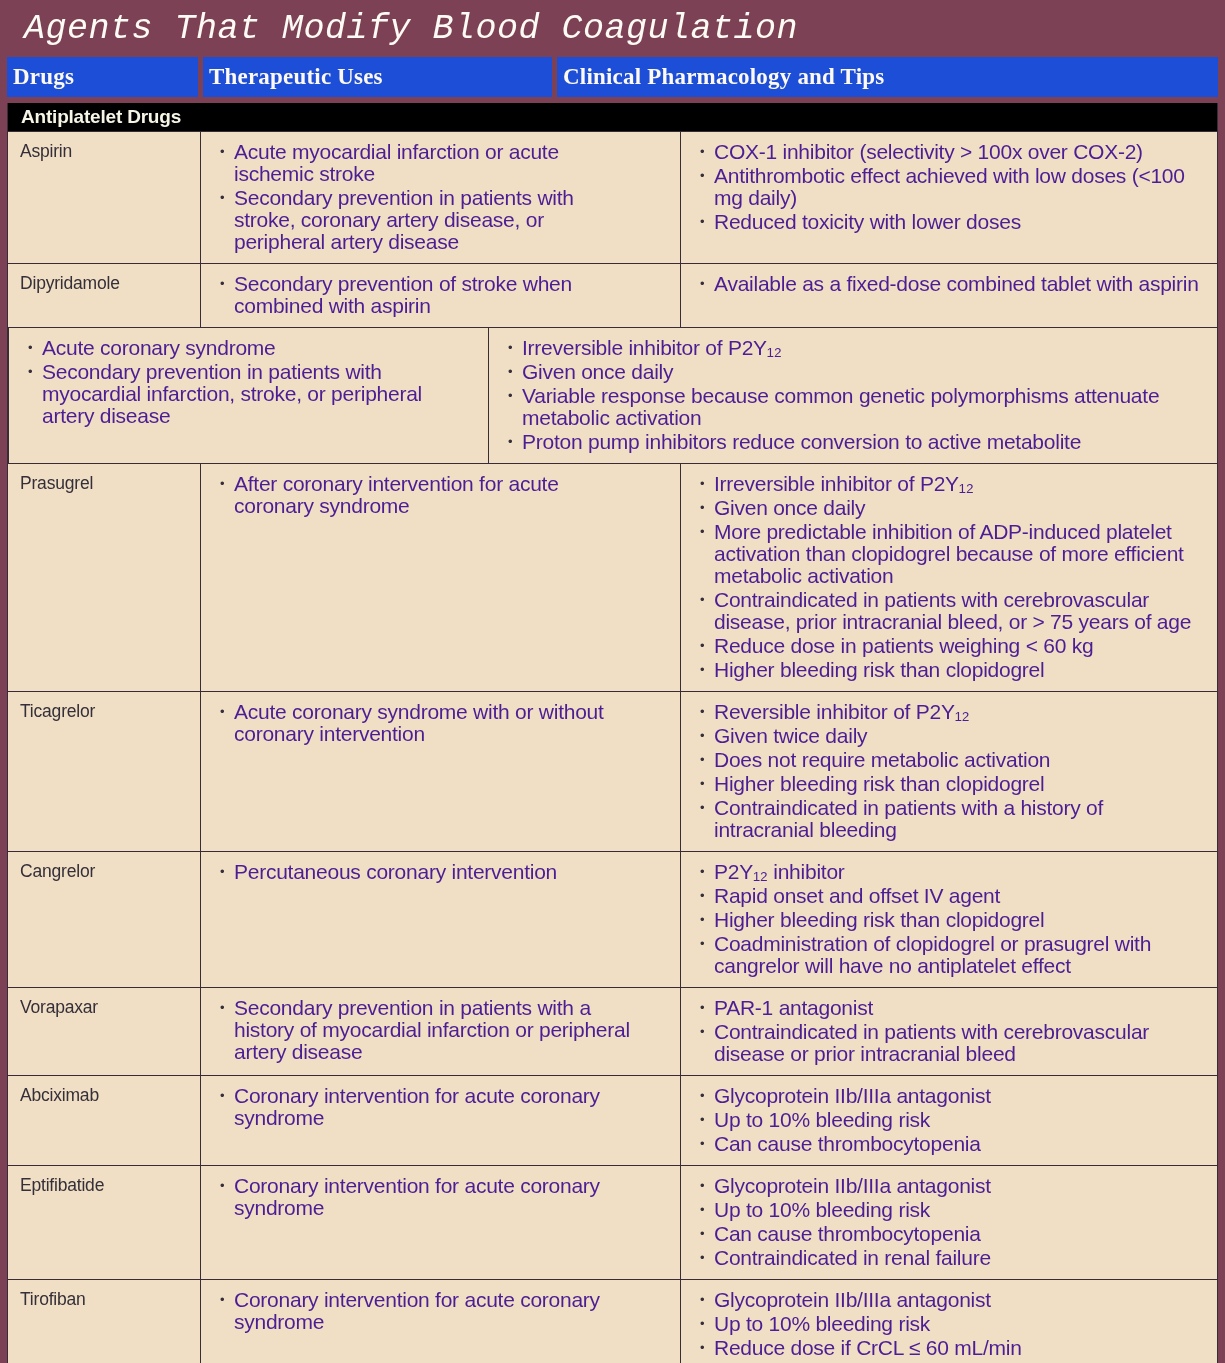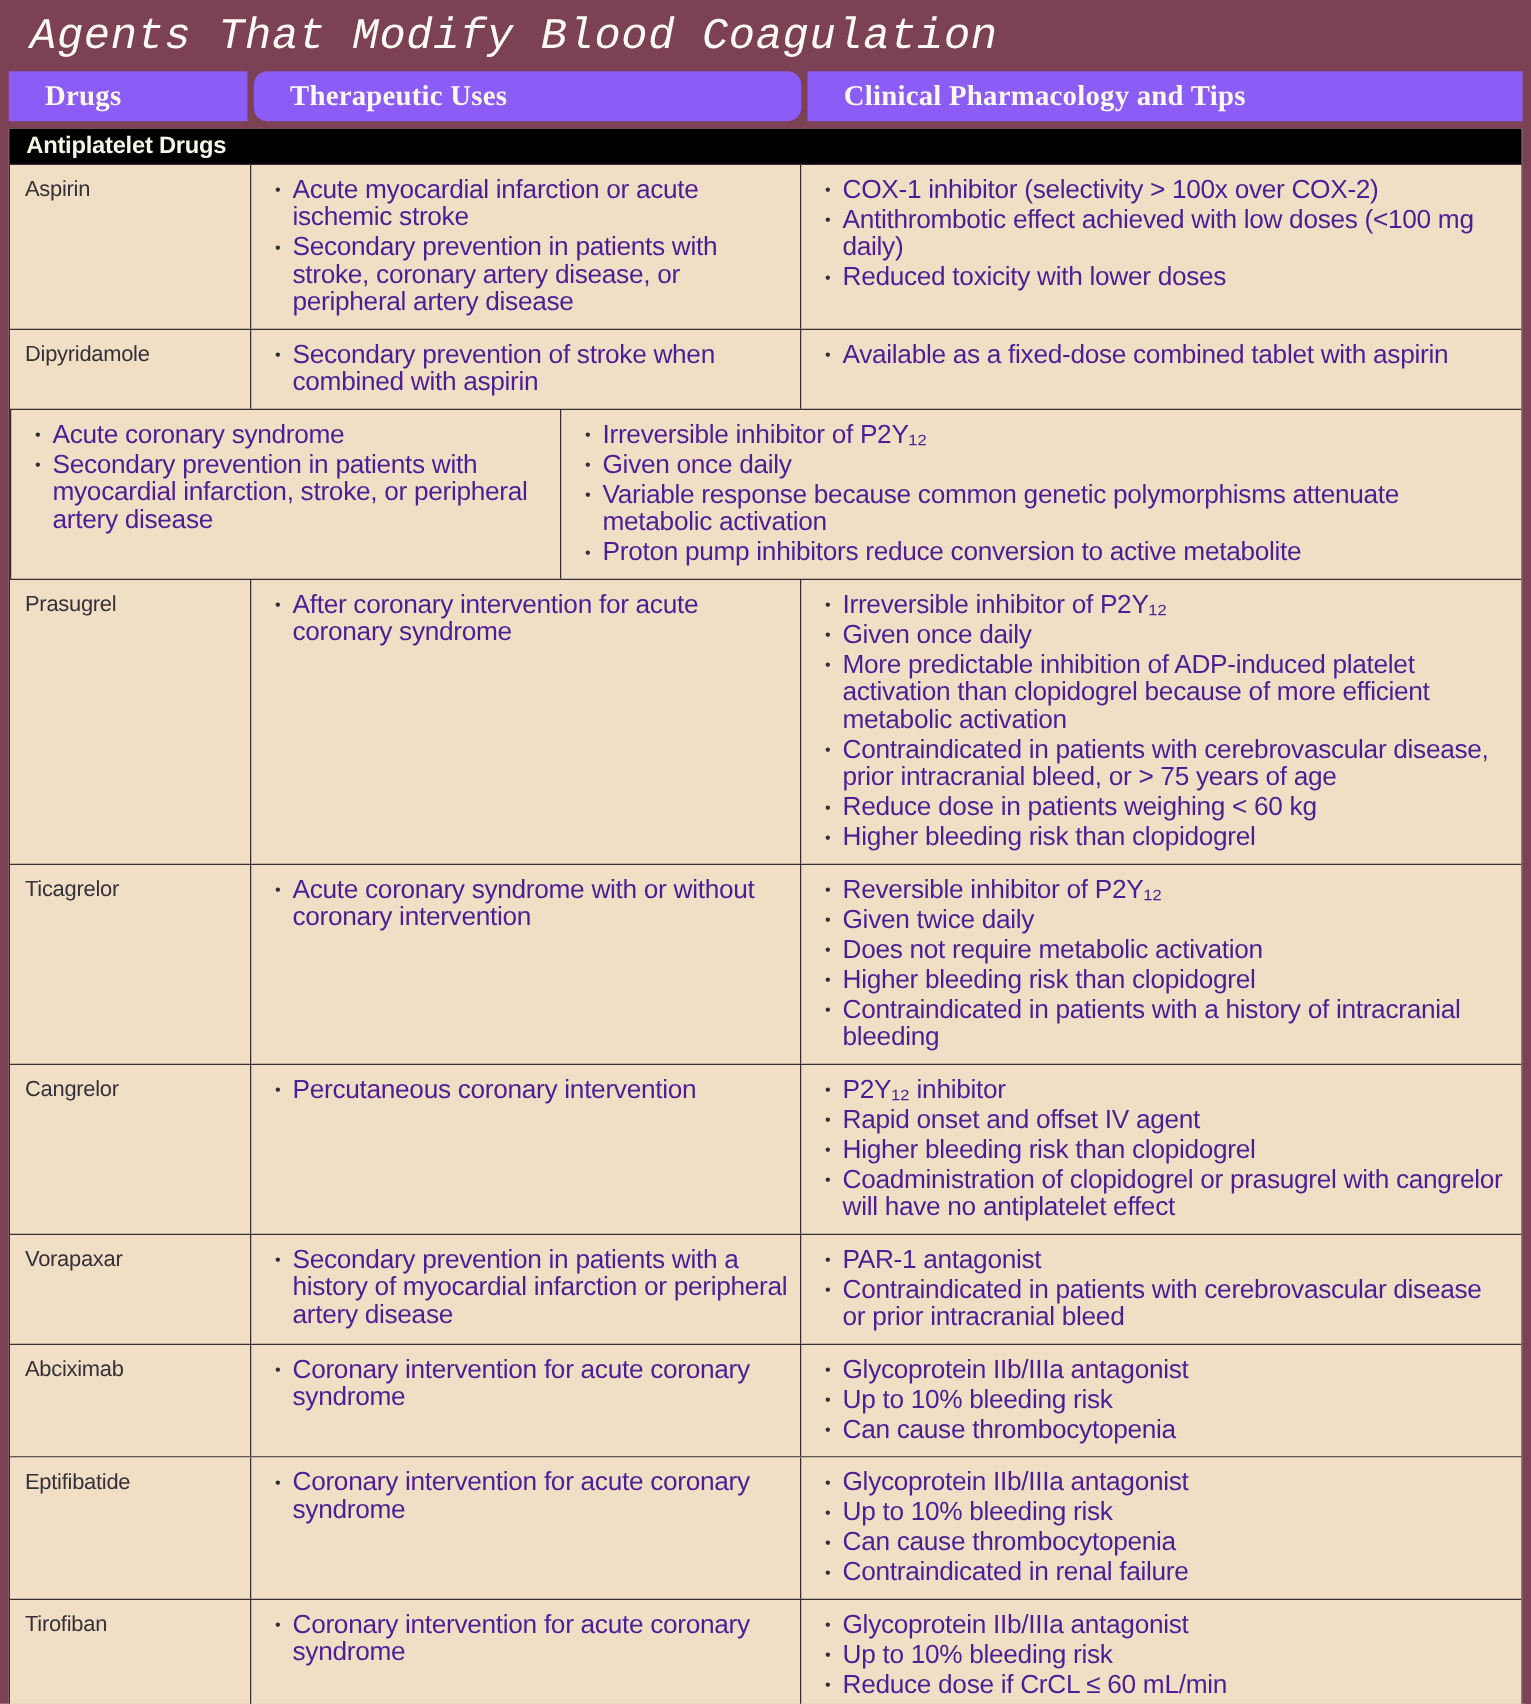--- a/index.html
+++ b/index.html
@@ -15,28 +15,28 @@
   .title-bar{height:57px;display:flex;align-items:center;padding-left:24px;flex:0 0 auto;}
   .title-bar h1{
     margin:0;color:#fdfbf4;font-weight:normal;font-style:italic;
     font-family:Liberation Mono, monospace;
     font-size:35px;letter-spacing:.5px;
   }
 
   
   .head-row{display:flex;gap:5px;padding:0 7px;margin-bottom:6px;flex:0 0 auto;}
   .head-cell{
-    background:#8b5cf6;color:#fdf9ee;height:40px;
+    background:#1d4ed8;color:#fdf9ee;height:40px;
     display:flex;align-items:center;
     font-family:"Liberation Serif","DejaVu Serif",serif;
     font-weight:bold;font-size:23px;letter-spacing:.2px;
-    padding-left:29px;box-sizing:border-box;
+    padding-left:6px;box-sizing:border-box;
   }
   .hc-1{width:191px;}
-  .hc-2{width:438px;border-radius:11px;}
+  .hc-2{width:349px;}
   .hc-3{flex:1;}
 
   
   .tbody{
     margin:0 7px;flex:1 1 auto;
     border:1px solid #3a2c36;border-top:none;
     background:#f0dfc4;box-sizing:border-box;
     display:flex;flex-direction:column;
   }
   .section-band{
@@ -46,21 +46,21 @@
     font-weight:bold;font-size:19px;letter-spacing:-0.2px;
     border-bottom:1px solid #3a2c36;
   }
   .sec-gap{height:10px;background:#7c4155;flex:0 0 auto;}
 
   .row{display:flex;background:#f0dfc4;border-bottom:1px solid #3a2c36;box-sizing:border-box;flex:0 0 auto;}
   .row.last{border-bottom:none;}
   .cell{box-sizing:border-box;padding:9px 10px 8px 12px;color:#342f39;}
   .c-drug{width:192px;font-size:17.5px;letter-spacing:-0.2px;}
   .c-uses{width:440px;border-left:1px solid #3a2c36;}
-  .c-tips{flex:1;border-left:1px solid #3a2c36;}
+  .c-tips{flex:1;border-left:1px solid #3a2c36;margin-left:40px;}
 
   ul.bullets{list-style:none;margin:0;padding:0;}
   ul.bullets li{
     position:relative;padding-left:21px;margin:0 0 2px 0;
     font-size:21px;line-height:22px;letter-spacing:-0.25px;color:#4c1d95;
   }
   ul.bullets li::before{
     content:"\2022";position:absolute;left:7px;top:0;
     font-size:13px;color:#342f39;
   }

